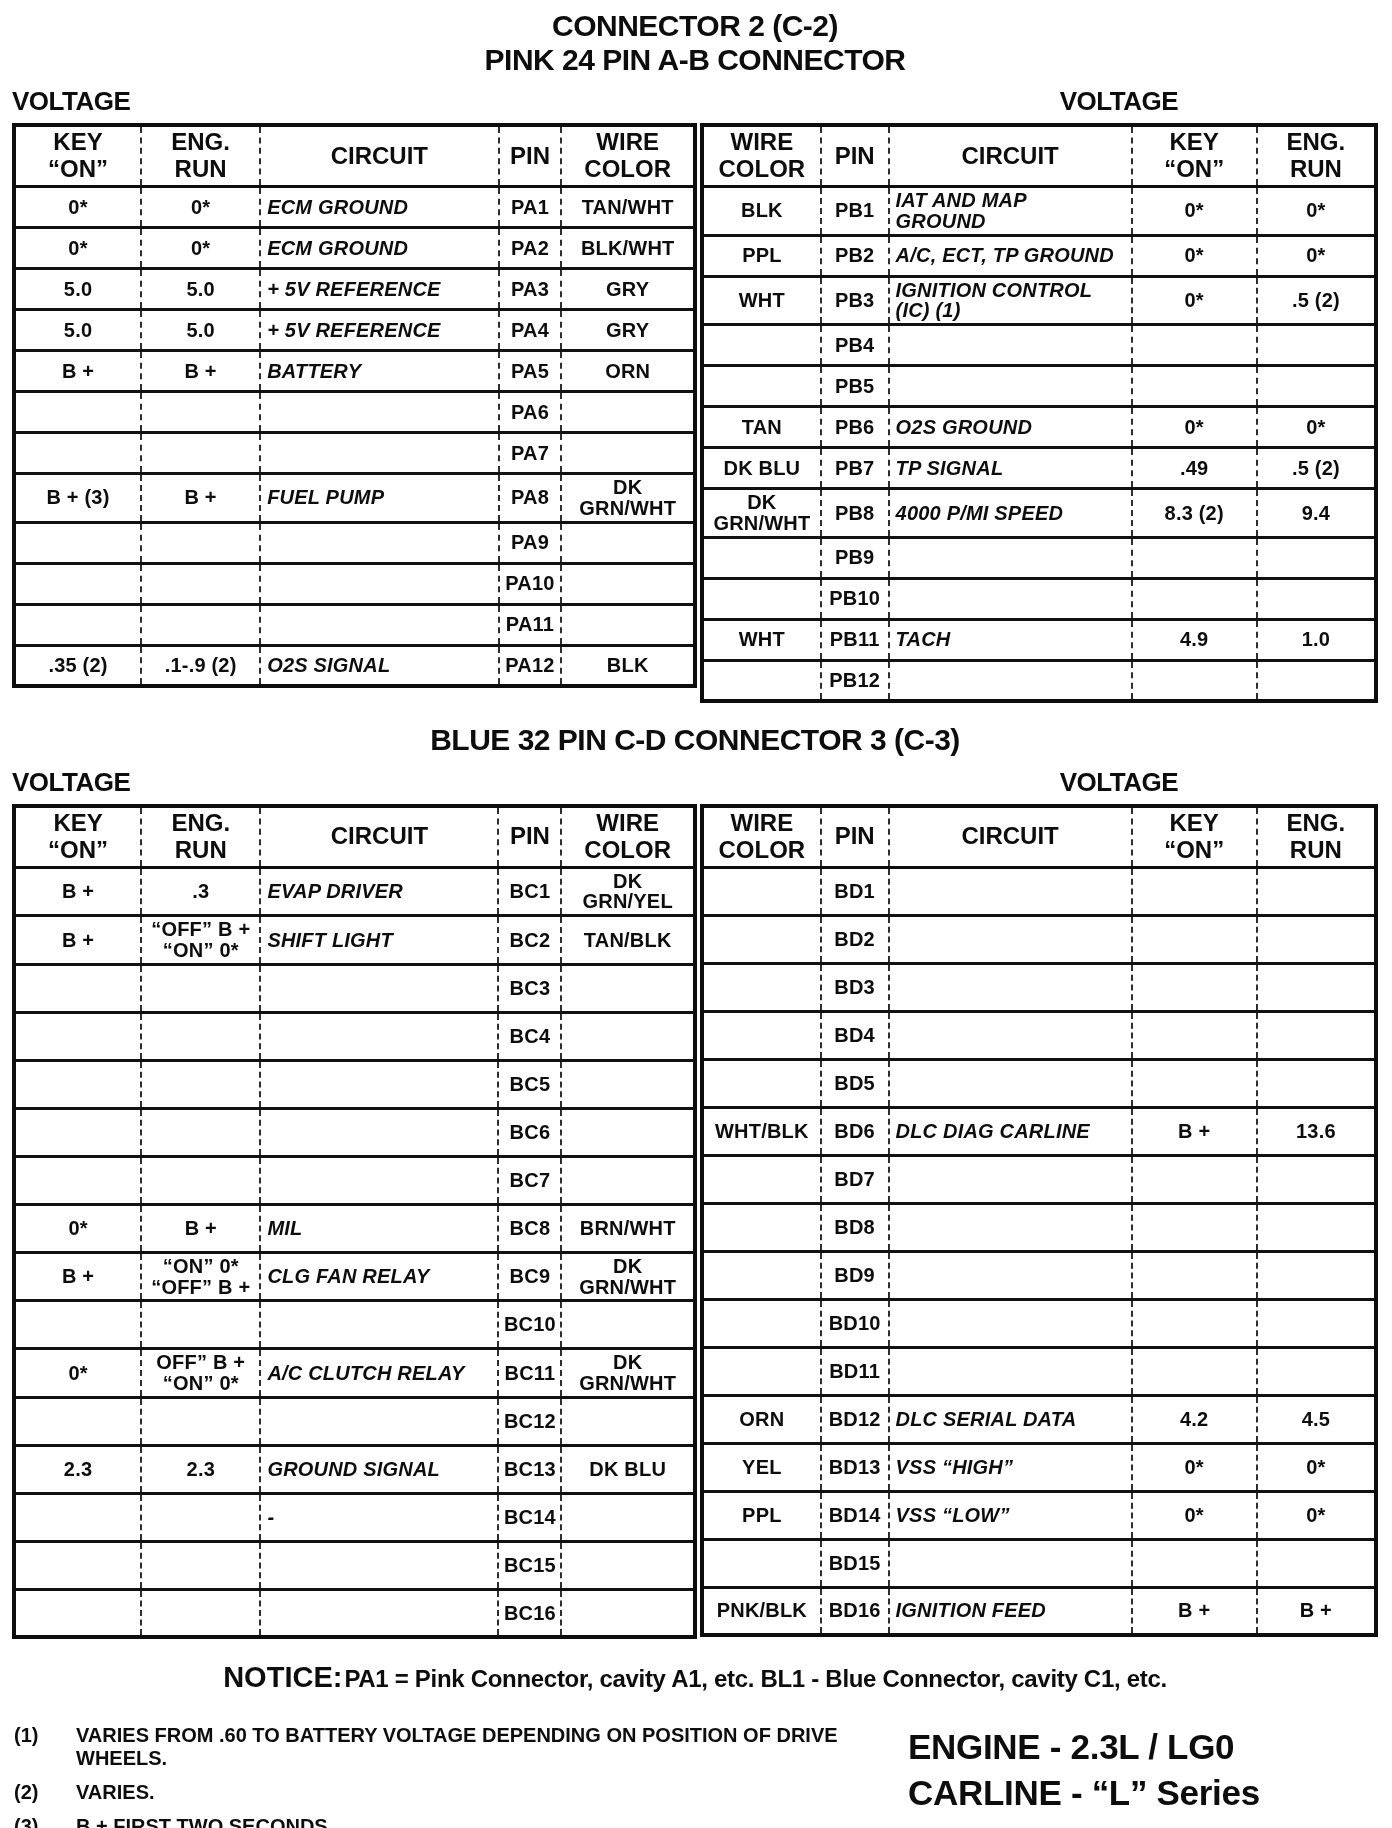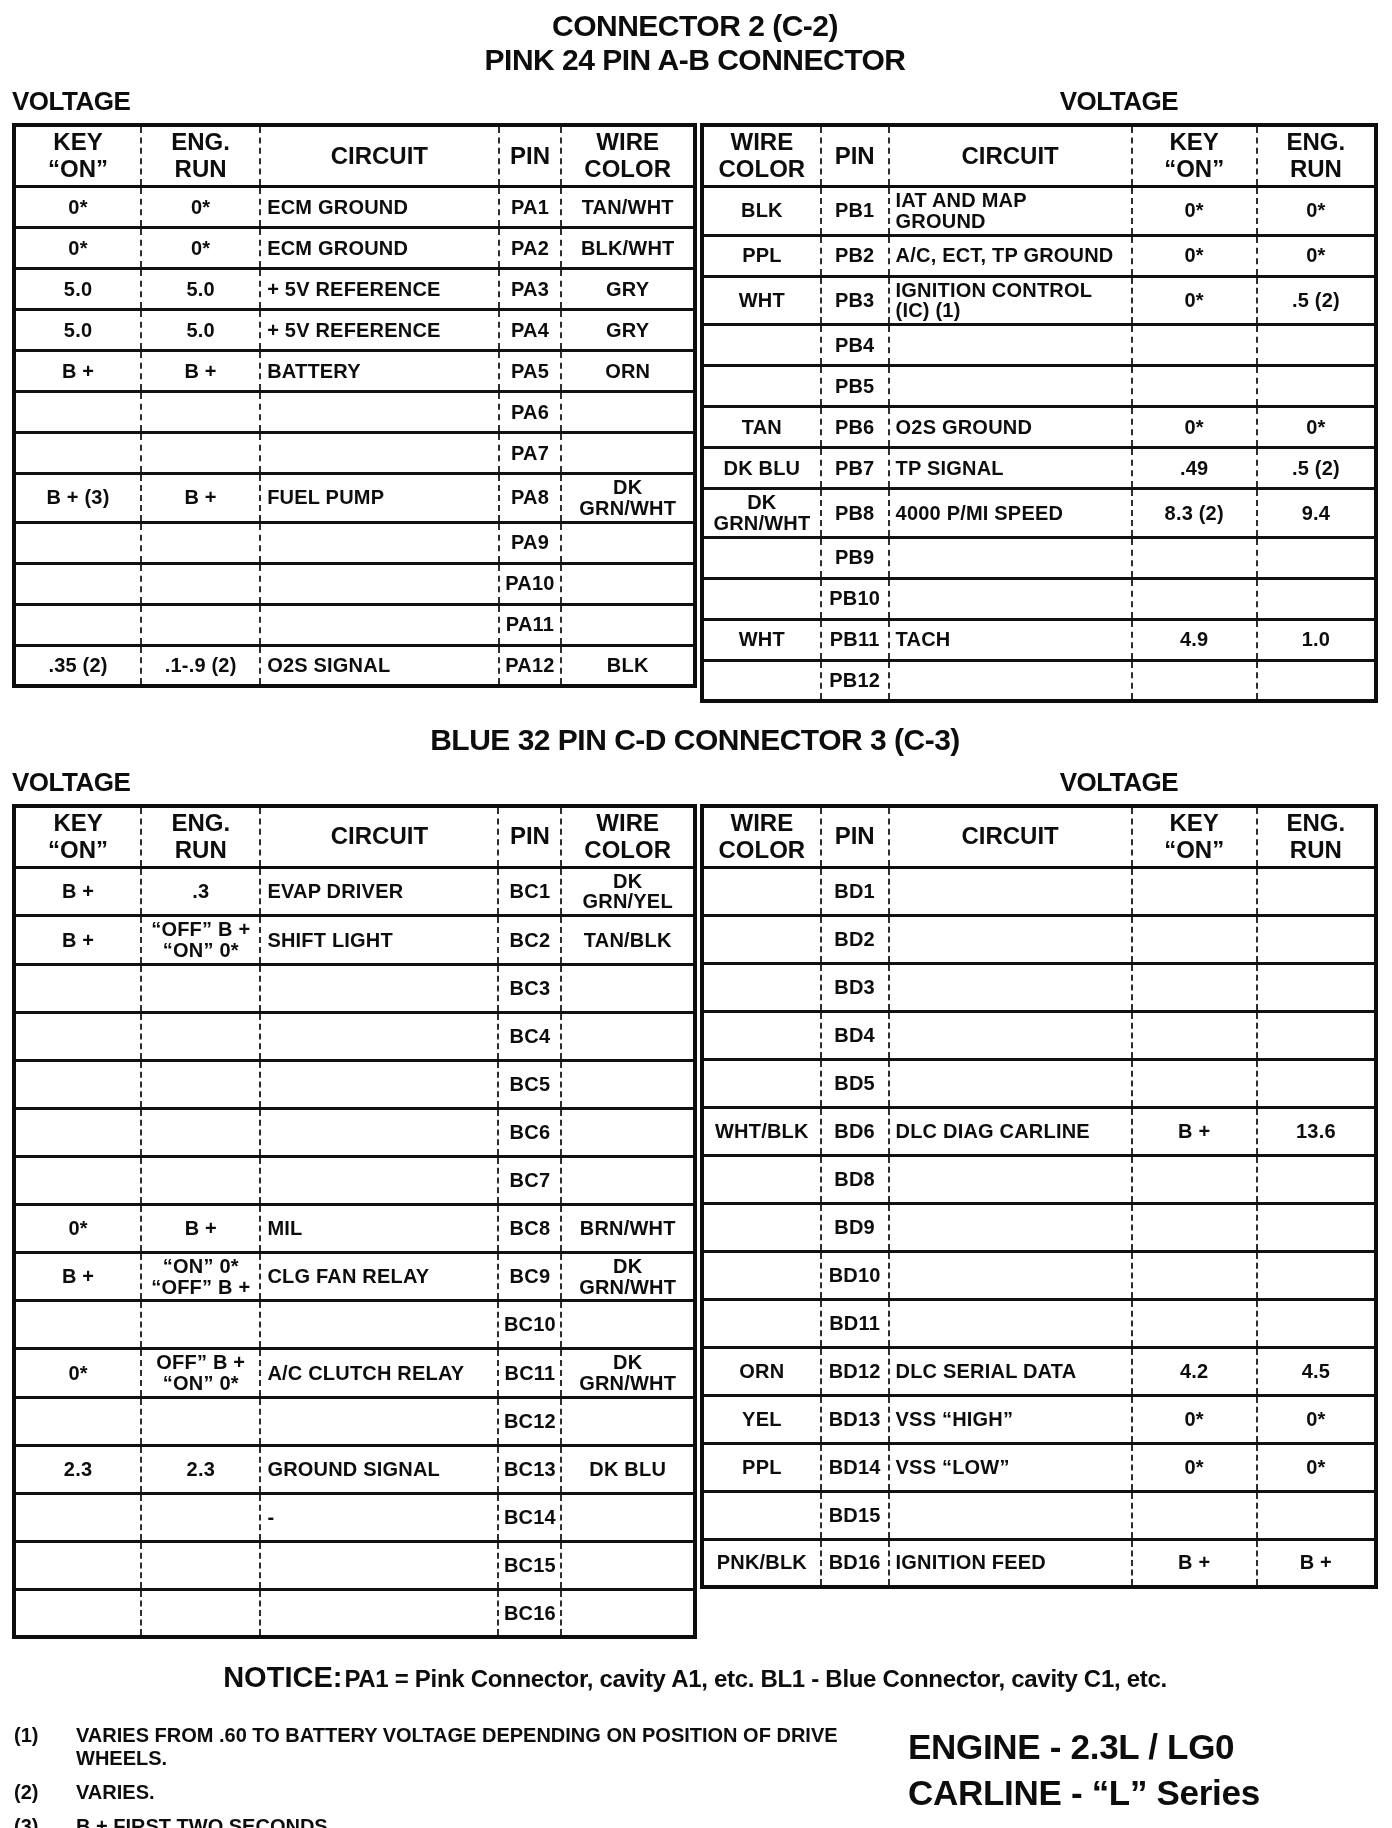--- a/index.html
+++ b/index.html
@@ -49,21 +49,21 @@
     border-bottom:3px solid #0d0d0d;
     font-size:24px;
     line-height:1.12;
     height:58px;
   }
   .pin-table td {
     font-size:20px;
     line-height:1.04;
     letter-spacing:0.2px;
   }
-  td.circuit-cell { text-align:left; padding-left:6px; }
+  td.circuit-cell { text-align:left; padding-left:6px;font-style:italic; }
   .t1 tbody tr { height:41px; }
   .t2 tbody tr { height:48px; }
 
   .notice {
     margin-top:22px;
     text-align:center;
     font-size:24px;
     letter-spacing:-0.3px;
   }
   .notice-label { font-size:29px; margin-right:2px; letter-spacing:0; }
@@ -528,20 +528,27 @@
           </tr>
           <tr>
             <td>WHT/BLK</td>
             <td>BD6</td>
             <td class="circuit-cell">DLC DIAG CARLINE</td>
             <td>B +</td>
             <td>13.6</td>
           </tr>
           <tr>
             <td></td>
+            <td>BD7</td>
+            <td class="circuit-cell"></td>
+            <td></td>
+            <td></td>
+          </tr>
+          <tr>
+            <td></td>
             <td>BD8</td>
             <td class="circuit-cell"></td>
             <td></td>
             <td></td>
           </tr>
           <tr>
             <td></td>
             <td>BD9</td>
             <td class="circuit-cell"></td>
             <td></td>

